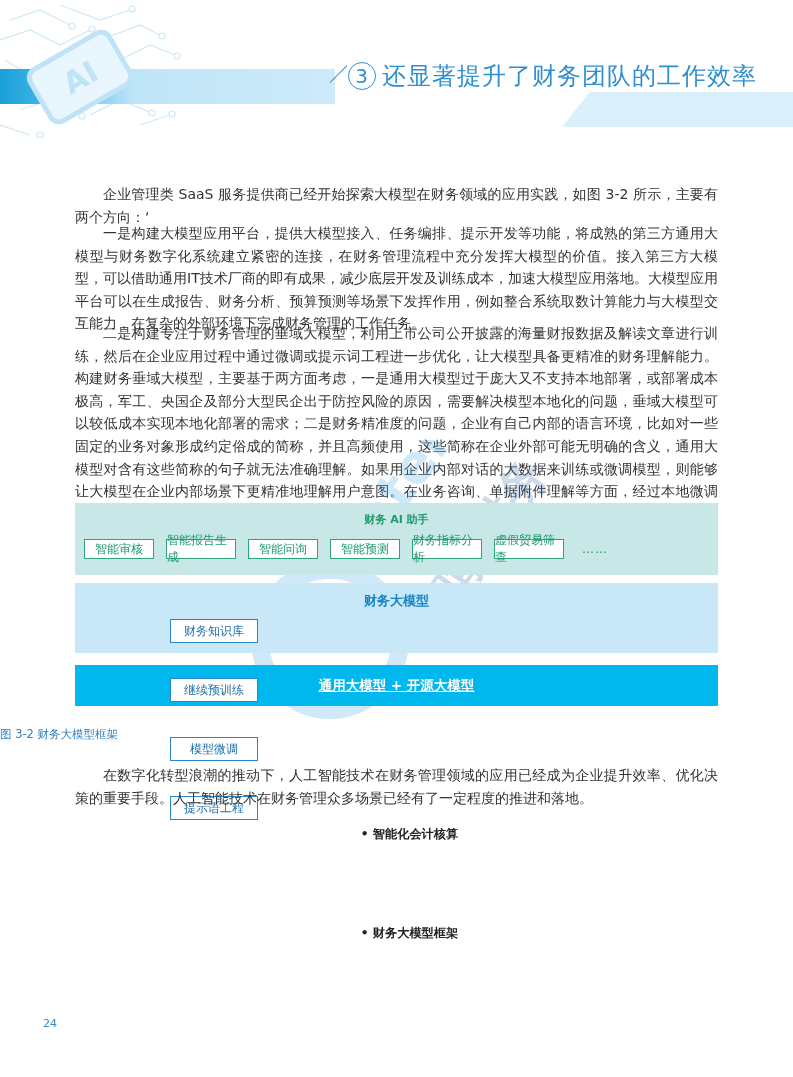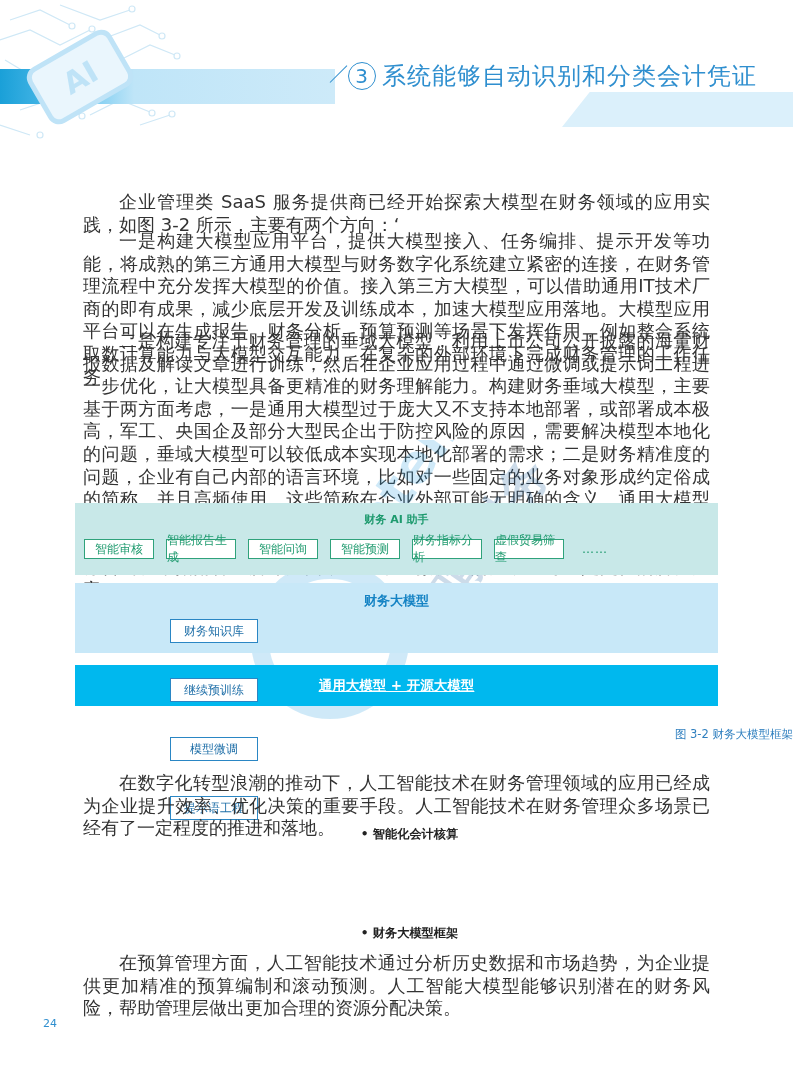--- a/index.html
+++ b/index.html
@@ -35,21 +35,21 @@
     display: flex; align-items: center; gap: 6px;
     font-size: 24px; color: #2f8fcf; font-weight: normal; letter-spacing: 1px;
   }
   .title-num {
     width: 26px; height: 26px; border: 1.6px solid #2f8fcf; border-radius: 50%;
     display: inline-flex; align-items: center; justify-content: center;
     font-size: 20px; line-height: 1;
   }
   .content { position: absolute; left: 75px; width: 643px; }
   p.para {
-    margin: 8px; font-size: 18px; line-height: 22.6px; text-indent: 2em;
+    margin: 0; font-size: 14px; line-height: 22.6px; text-indent: 2em;
     text-align: justify; color: #333;
   }
   .watermark {
     position: absolute; left: 250px; top: 440px; width: 330px; height: 280px;
     pointer-events: none; opacity: 0.22;
   }
   .framework { position: absolute; left: 75px; top: 503px; width: 643px; }
   .layer-ai {
     background: #c8e8e8; height: 72px; position: relative;
   }
@@ -76,21 +76,21 @@
     width: 88px; height: 24px; background: #fff; border: 1.5px solid #2a86c4;
     display: flex; align-items: center; justify-content: center;
     font-size: 12px; color: #1f6fa8; box-sizing: border-box;
   }
   .layer-base {
     margin-top: 12px; background: #00b8ee; height: 41px;
     display: flex; align-items: center; justify-content: center;
     font-weight: bold; font-size: 13.5px; color: #ffffff; text-decoration: underline;
   }
   .fig-caption {
-    position: absolute; left: 0; width: 793px; top: 727px; text-align: right;
+    position: absolute; left: 0; width: 793px; top: 727px; text-align: left;
     font-size: 11.5px; color: #2f7fbf;
   }
   .bullet-head {
     margin: 0; font-size: 12.2px; line-height: 22px; font-weight: bold; color: #222;
     padding-left: 26px;
     text-align: center;
   }
   .page-number {
     position: absolute; left: 43px; top: 1017px; font-size: 11px; color: #2f8fcf;
   }
@@ -128,21 +128,21 @@
   <div class="header-band"></div>
   <div class="chip-logo">
     <span>AI</span>
   </div>
   <div class="header-slash"></div>
   <div class="header-right-band"></div>
 </div>
 
 <div class="page-title">
   <span class="title-num">3</span>
-  <span>系统能够自动识别和分类会计凭证</span>
+  <span>还显著提升了财务团队的工作效率</span>
 </div>
 
 <div class="content" style="top:183px;">
   <p class="para">企业管理类 SaaS 服务提供商已经开始探索大模型在财务领域的应用实践，如图 3-2 所示，主要有两个方向：‘</p>
 </div>
 
 <div class="content" style="top:222px;">
   <p class="para">一是构建大模型应用平台，提供大模型接入、任务编排、提示开发等功能，将成熟的第三方通用大模型与财务数字化系统建立紧密的连接，在财务管理流程中充分发挥大模型的价值。接入第三方大模型，可以借助通用IT技术厂商的即有成果，减少底层开发及训练成本，加速大模型应用落地。大模型应用平台可以在生成报告、财务分析、预算预测等场景下发挥作用，例如整合系统取数计算能力与大模型交互能力，在复杂的外部环境下完成财务管理的工作任务。</p>
 </div>
 
@@ -186,16 +186,15 @@
 <div class="content" style="top:764px;">
   <p class="para">在数字化转型浪潮的推动下，人工智能技术在财务管理领域的应用已经成为企业提升效率、优化决策的重要手段。人工智能技术在财务管理众多场景已经有了一定程度的推进和落地。</p>
 </div>
 
 <div class="content" style="top:823px;">
   <p class="bullet-head">• 智能化会计核算</p>
 </div>
 
 <div class="content" style="top:922px;">
   <p class="bullet-head">• 财务大模型框架</p>
-  <p class="para">在预算管理方面，人工智能技术通过分析历史数据和市场趋势，为企业提供更加精准的预算编制和滚动预测。人工智能大模型能够识别潜在的财务风险，帮助管理层做出更加合理的资源分配决策。</p>
 </div>
 
 <div class="page-number">24</div>
 
 </body></html>

